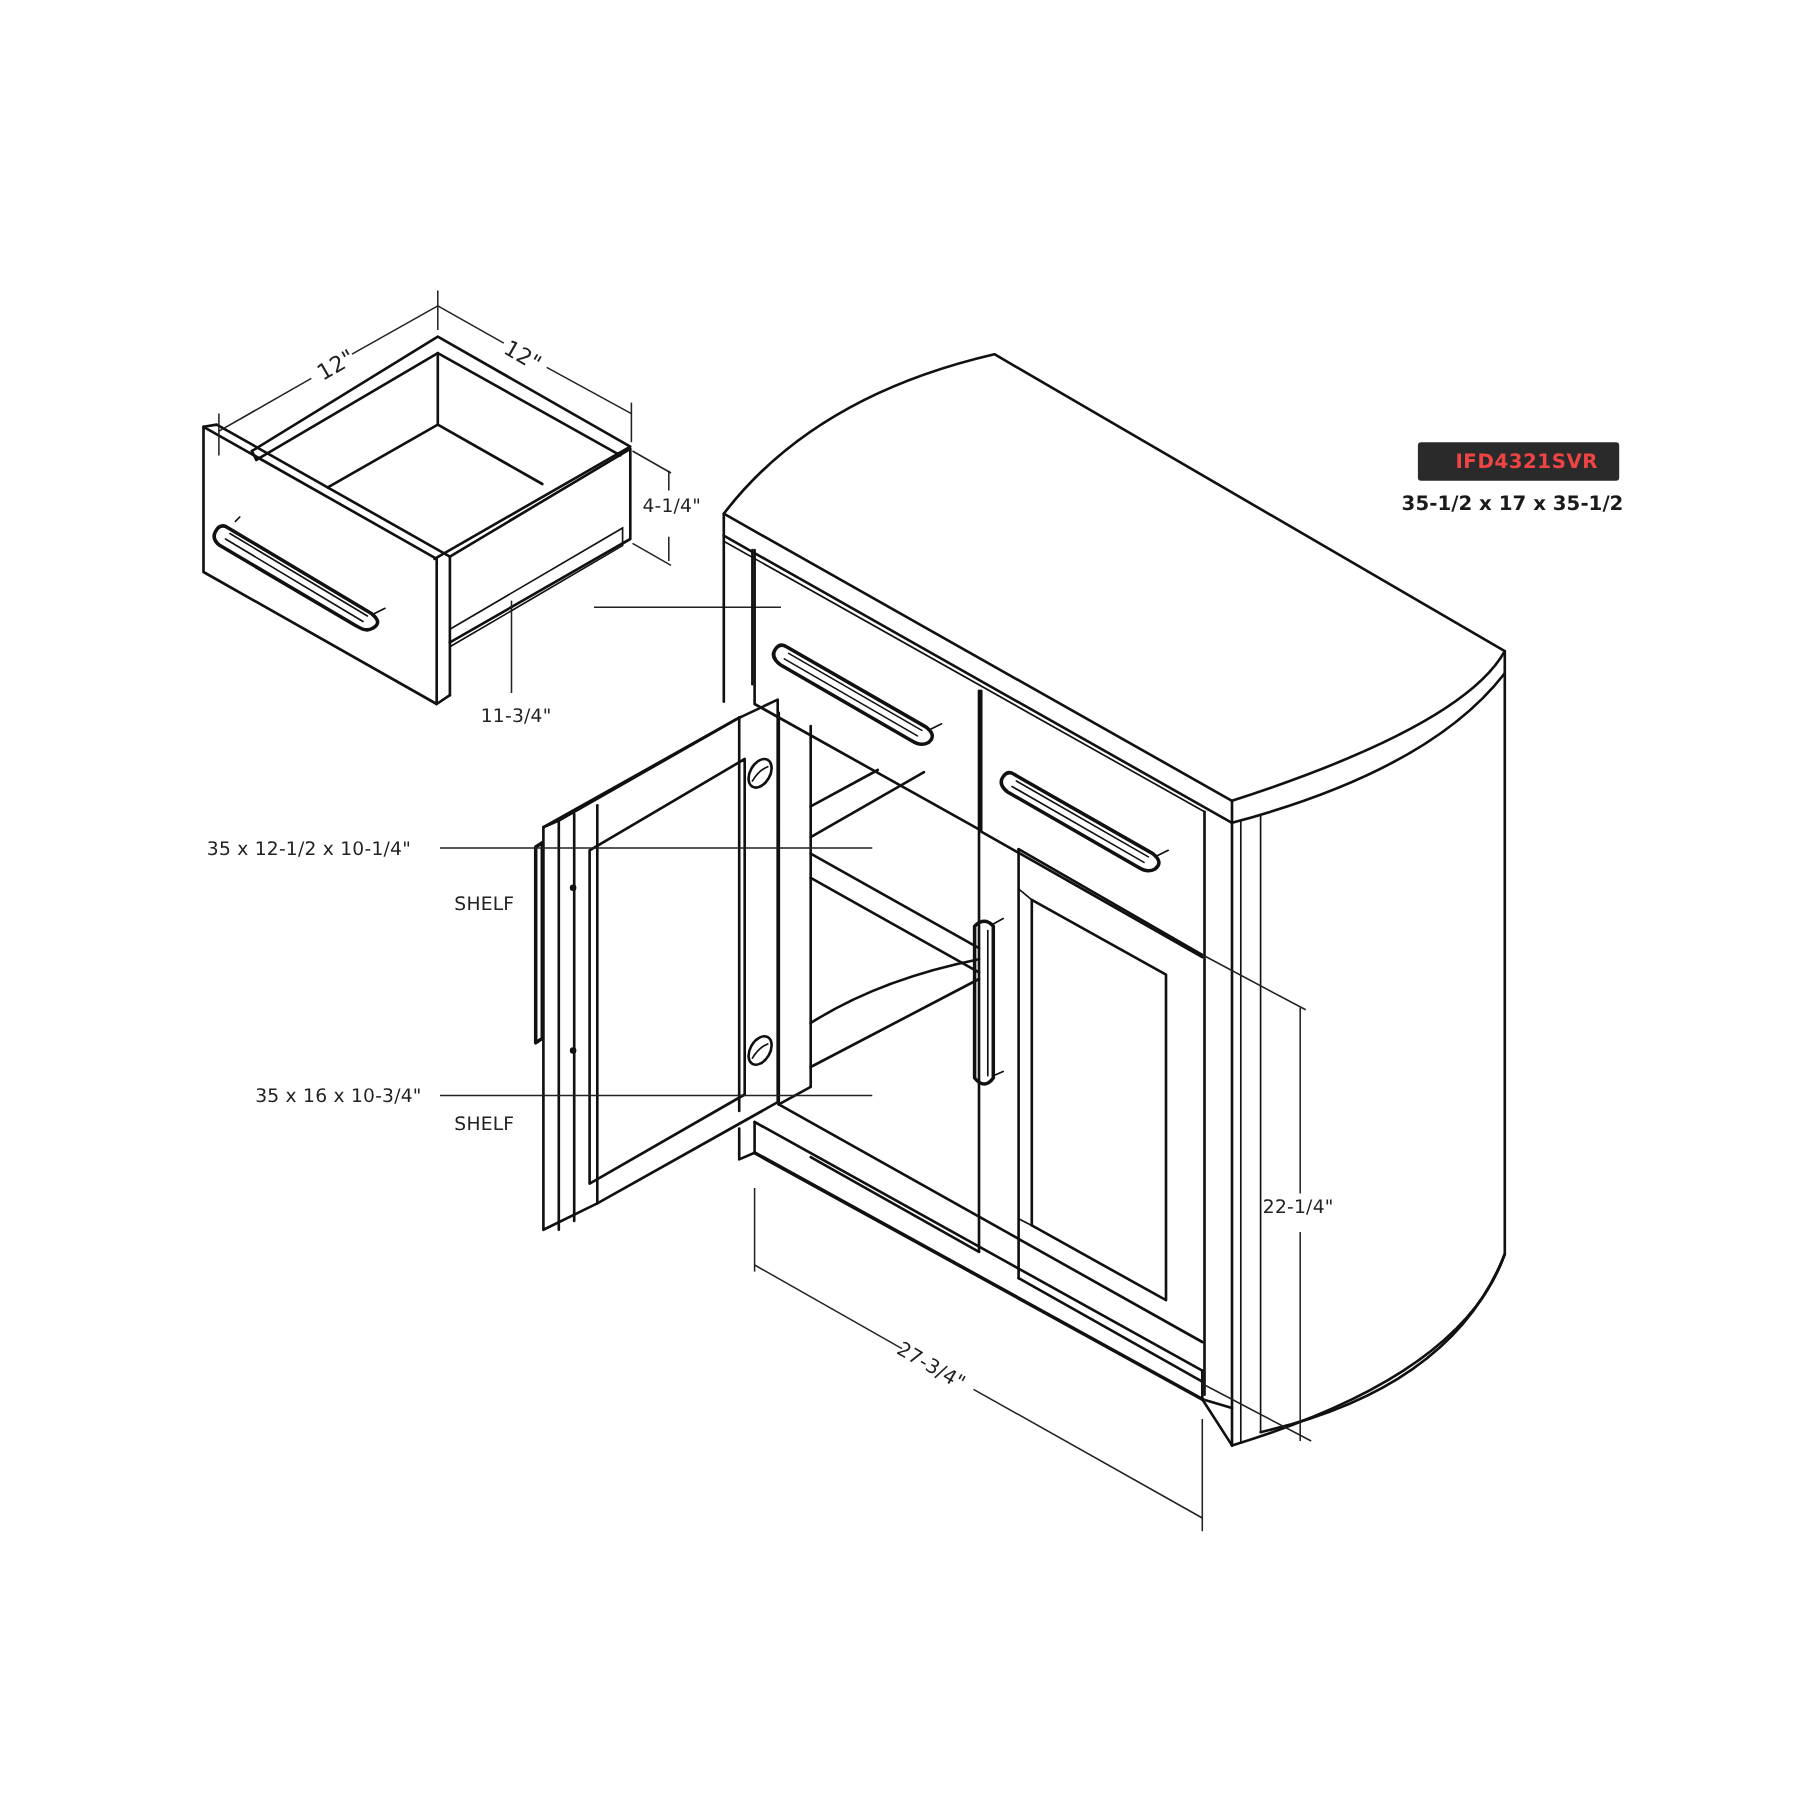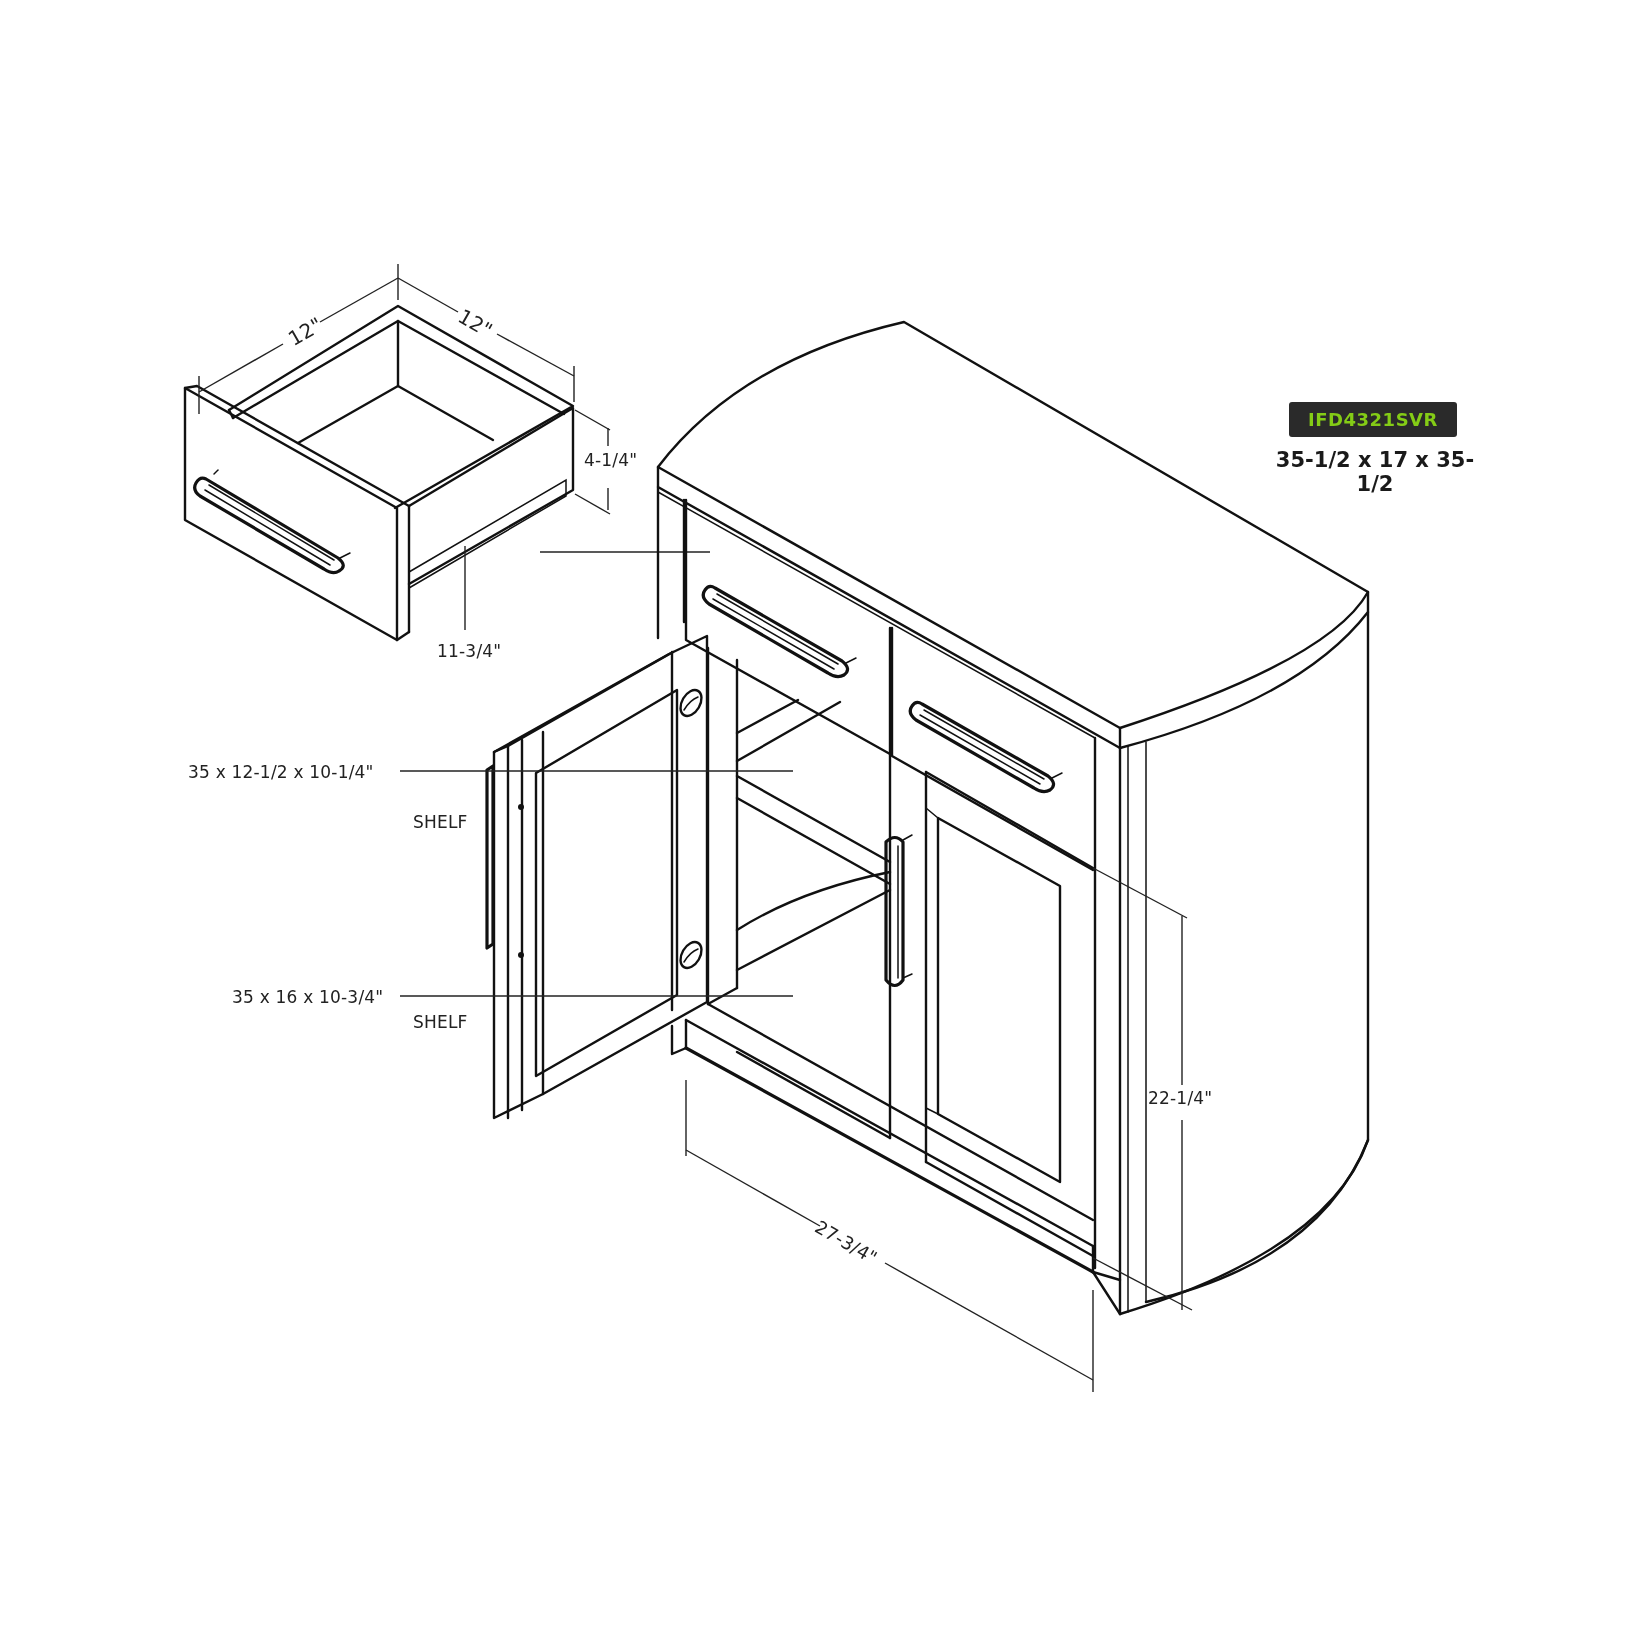--- a/index.html
+++ b/index.html
@@ -8,25 +8,25 @@
   #stage { position: absolute; left: 0; top: 0; width: 1652px; height: 1652px; }
   svg { position: absolute; left: 0; top: 0; }
   .ln { stroke: #111; fill: none; stroke-width: 2.4; stroke-linejoin: round; stroke-linecap: round; }
   .lt { stroke: #111; fill: none; stroke-width: 1.5; stroke-linecap: round; }
   .lh { stroke: #111; fill: none; stroke-width: 3.2; stroke-linejoin: round; stroke-linecap: round; }
   .dim { stroke: #222; fill: none; stroke-width: 1.4; }
   .lbl { position: absolute; font-family: "DejaVu Sans", sans-serif; font-size: 16px;
          color: #222; white-space: nowrap; letter-spacing: 0.2px; }
   .lbl-rot { transform-origin: left top; }
   .badge { position: absolute; left: 1289px; top: 402px; width: 168px; height: 35px;
-           background: #2a2a2a; border-radius: 3px; color: #84cc16; font-weight: bold;
+           background: #2a2a2a; border-radius: 3px; color: #ef4444; font-weight: bold;
            font-size: 18px; display: flex; align-items: center; justify-content: center;
-           font-family: "DejaVu Sans", sans-serif; letter-spacing: 0.5px; }
+           font-family: "DejaVu Sans", sans-serif; letter-spacing: 0.5px; padding-left: 15px; }
   .size { position: absolute; left: 1272px; top: 448px; width: 206px; text-align: center;
-          font-weight: bold; font-size: 21px; color: #1a1a1a;
+          font-weight: bold; font-size: 18px; color: #1a1a1a;
           font-family: "DejaVu Sans", sans-serif; }
 </style>
 </head>
 <body>
 
 <div id="stage">
 
   <svg width="1652" height="1652" viewBox="0 0 1652 1652">
 
     <g>

